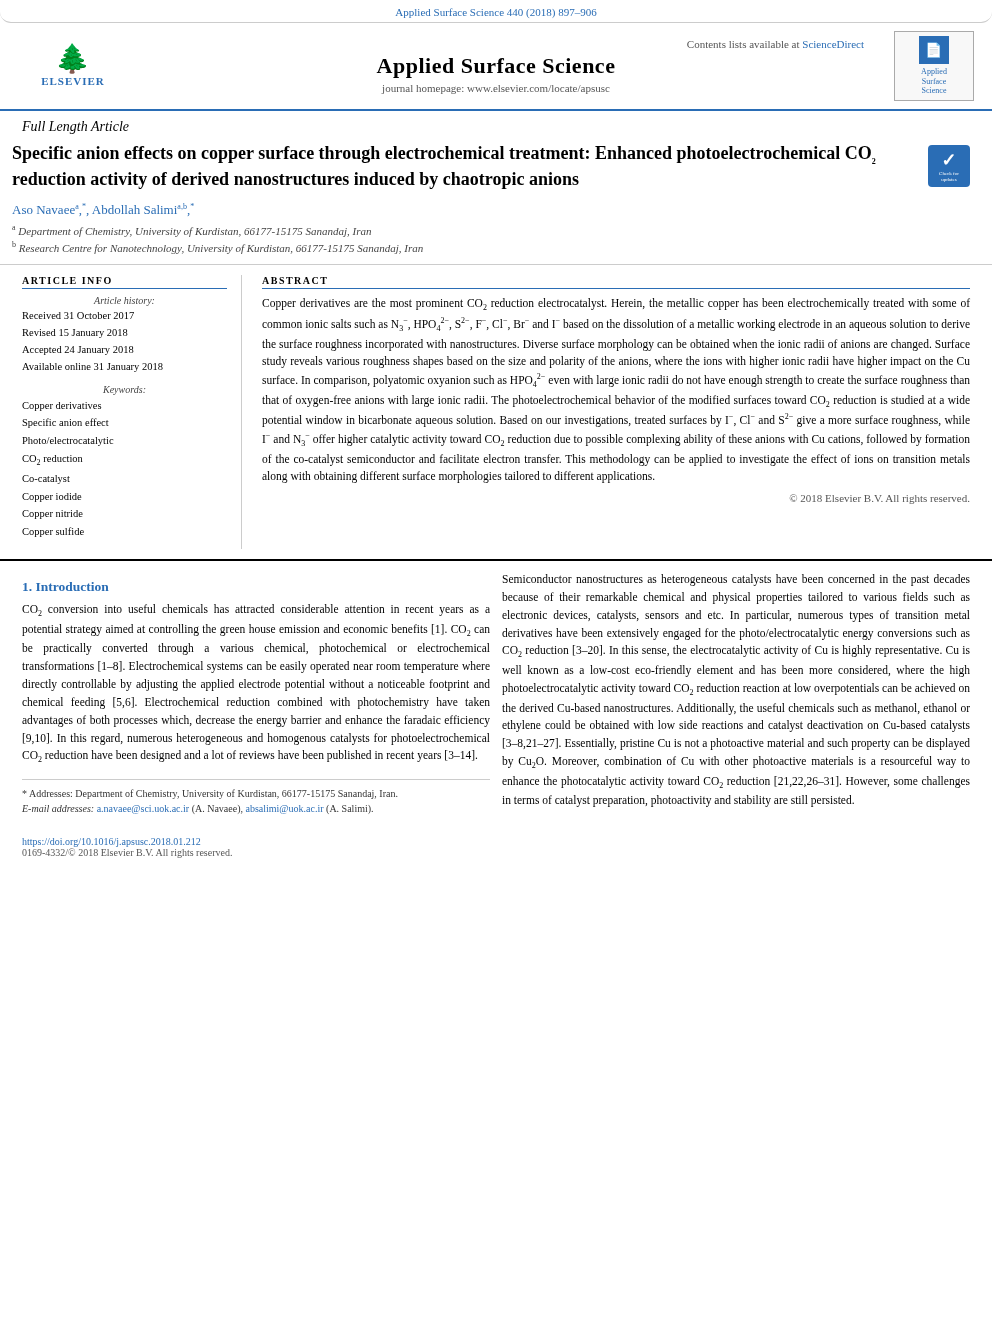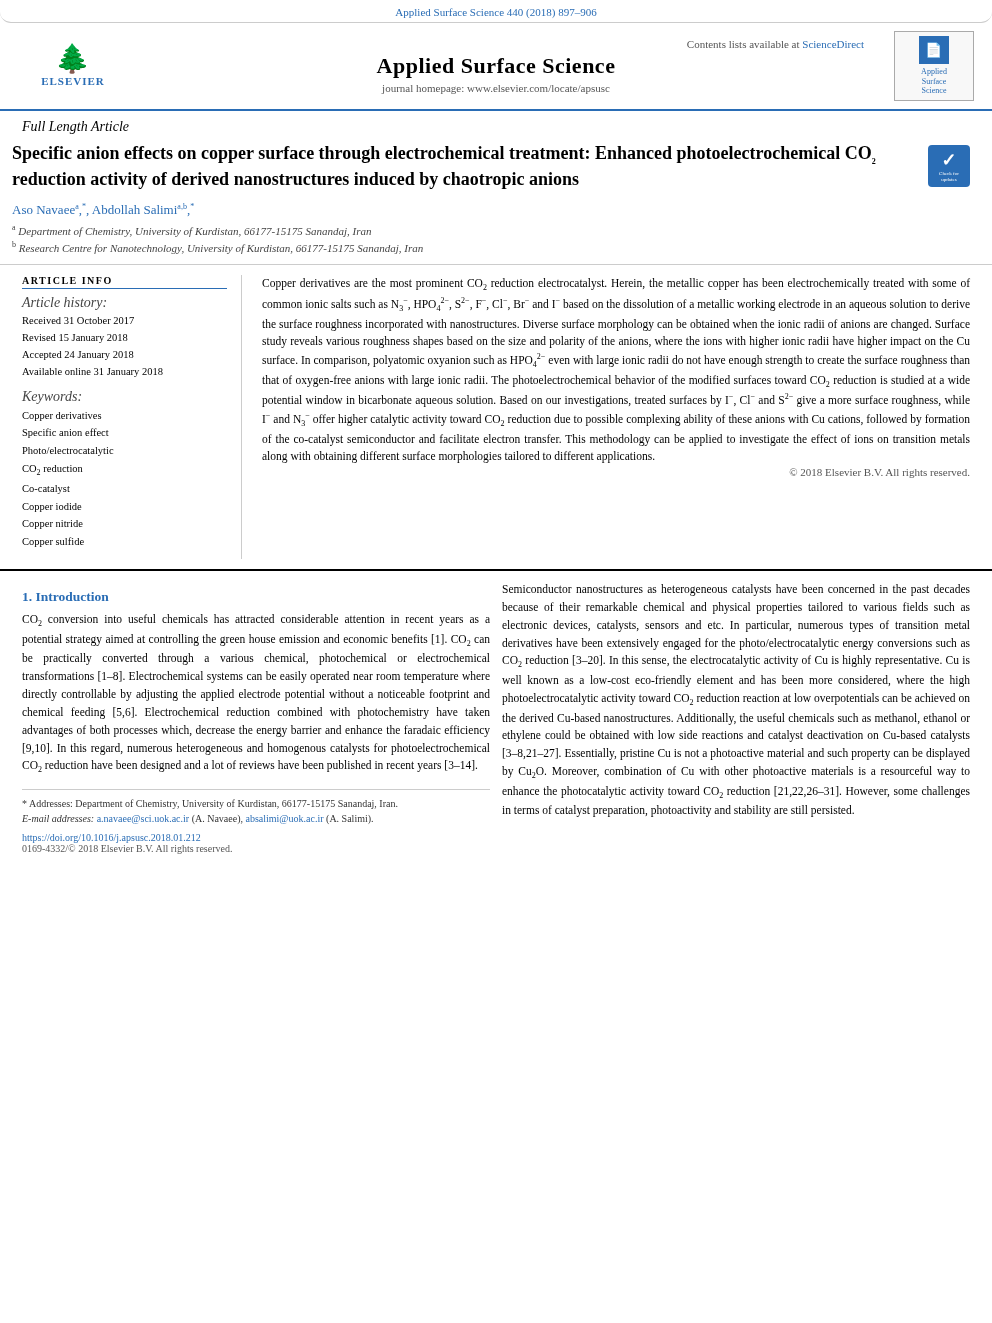--- a/index.html
+++ b/index.html
@@ -171,24 +171,25 @@
       text-transform: uppercase;
       color: #000;
       margin-bottom: 6px;
       border-bottom: 1px solid #2a6db5;
       padding-bottom: 2px;
     }
     .info-subblock {
       margin-bottom: 8px;
     }
     .info-subblock-title {
-      font-size: 14px;
+      font-size: 10px;
       font-style: italic;
       color: #444;
       margin-bottom: 2px;
+      text-align: center;
     }
     .info-line {
       font-size: 10.5px;
       color: #000;
       line-height: 1.6;
     }
     .keyword-list {
       font-size: 10.5px;
       line-height: 1.7;
       color: #000;
@@ -209,20 +210,21 @@
     .abstract-text {
       font-size: 11.5px;
       line-height: 1.55;
       color: #000;
       text-align: justify;
     }
     .copyright-line {
       font-size: 11px;
       color: #555;
       text-align: right;
+      margin-top: 6px;
     }
     .main-content {
       padding: 10px 22px;
       display: flex;
       gap: 12px;
     }
     .left-col, .right-col {
       flex: 1;
     }
     .section-heading {
@@ -243,21 +245,21 @@
       margin-top: 12px;
       padding-top: 6px;
       font-size: 10px;
       color: #333;
       line-height: 1.5;
     }
     .footnote-section a, .footnote-section span.link {
       color: #2a6db5;
     }
     .doi-section {
-      margin-top: 6px;
+      margin-top: 20px;
       font-size: 10px;
       color: #2a6db5;
     }
     .issn-section {
       font-size: 10px;
       color: #555;
       margin-top: 0;
     }
     sup { font-size: 8px; vertical-align: super; }
     sub { font-size: 8px; vertical-align: sub; }
@@ -336,20 +338,21 @@
         <div>CO<sub>2</sub> reduction</div>
         <div>Co-catalyst</div>
         <div>Copper iodide</div>
         <div>Copper nitride</div>
         <div>Copper sulfide</div>
       </div>
     </div>
   </div>
 
   <div class="abstract-section">
+    <div class="abstract-title">ABSTRACT</div>
     <div class="abstract-text">
       Copper derivatives are the most prominent CO<sub>2</sub> reduction electrocatalyst. Herein, the metallic copper has been electrochemically treated with some of common ionic salts such as N<sub>3</sub><sup>−</sup>, HPO<sub>4</sub><sup>2−</sup>, S<sup>2−</sup>, F<sup>−</sup>, Cl<sup>−</sup>, Br<sup>−</sup> and I<sup>−</sup> based on the dissolution of a metallic working electrode in an aqueous solution to derive the surface roughness incorporated with nanostructures. Diverse surface morphology can be obtained when the ionic radii of anions are changed. Surface study reveals various roughness shapes based on the size and polarity of the anions, where the ions with higher ionic radii have higher impact on the Cu surface. In comparison, polyatomic oxyanion such as HPO<sub>4</sub><sup>2−</sup> even with large ionic radii do not have enough strength to create the surface roughness than that of oxygen-free anions with large ionic radii. The photoelectrochemical behavior of the modified surfaces toward CO<sub>2</sub> reduction is studied at a wide potential window in bicarbonate aqueous solution. Based on our investigations, treated surfaces by I<sup>−</sup>, Cl<sup>−</sup> and S<sup>2−</sup> give a more surface roughness, while I<sup>−</sup> and N<sub>3</sub><sup>−</sup> offer higher catalytic activity toward CO<sub>2</sub> reduction due to possible complexing ability of these anions with Cu cations, followed by formation of the co-catalyst semiconductor and facilitate electron transfer. This methodology can be applied to investigate the effect of ions on transition metals along with obtaining different surface morphologies tailored to different applications.
     </div>
     <div class="copyright-line">© 2018 Elsevier B.V. All rights reserved.</div>
   </div>
 </div>
 
 <div class="main-content">
 
   <div class="left-col">

